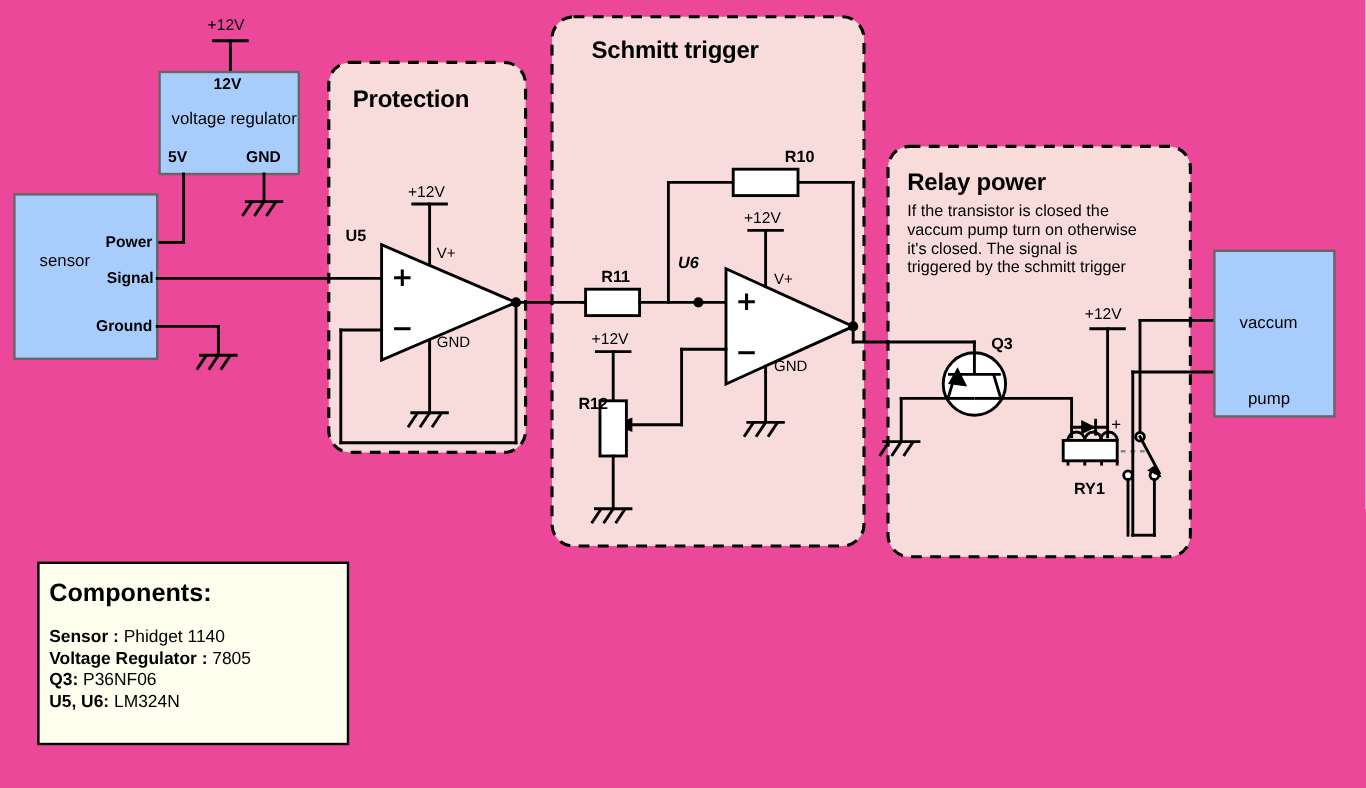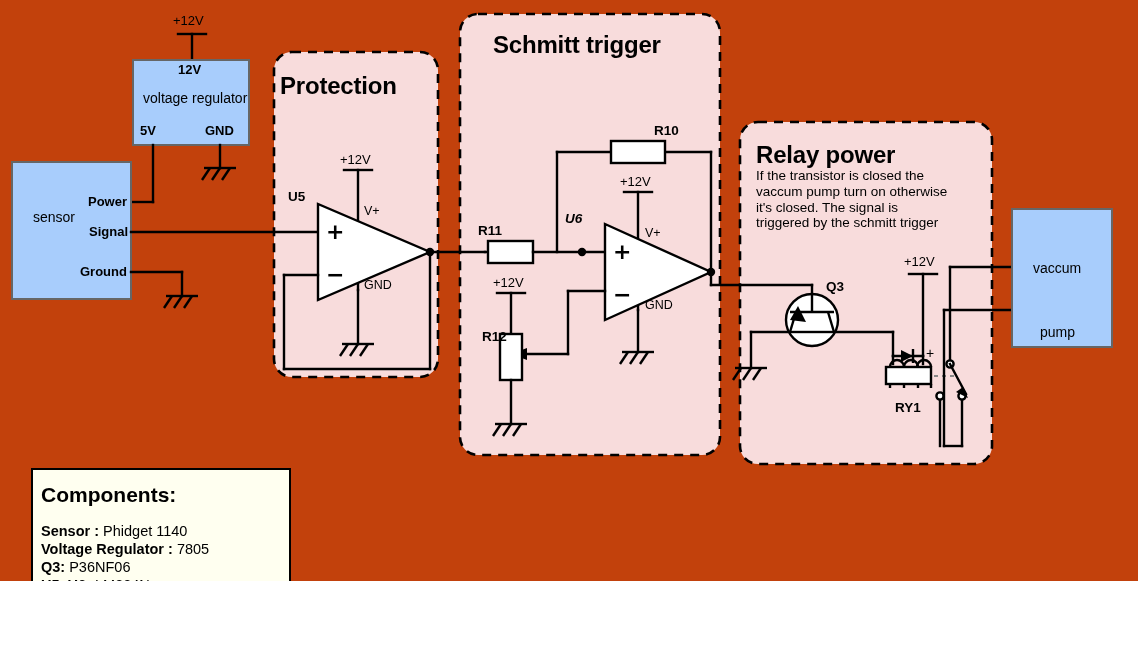--- a/index.html
+++ b/index.html
@@ -6,22 +6,22 @@
     margin: 0;
     padding: 0;
     background: #ffffff;
   }
   body {
     font-family: "Liberation Sans", sans-serif;
   }
   #canvas {
     position: relative;
     width: 1138px;
-    height: 581px;
-    background: #c2410c;
+    height: 657px;
+    background: #ec4899;
     overflow: hidden;
   }
   svg.layer {
     position: absolute;
     left: 0;
     top: 0;
     width: 1138px;
     height: 657px;
   }
   .wire {
@@ -67,21 +67,21 @@
     fill: none;
   }
   
   .txt {
     position: absolute;
     white-space: pre;
     color: #000000;
     line-height: 1.17;
   }
   .group-title {
-    font-size: 24px;
+    font-size: 20px;
     font-weight: bold;
     letter-spacing: -0.2px;
   }
   .group-desc {
     font-size: 13.5px;
     font-weight: normal;
   }
   .ref-label {
     font-size: 13.5px;
     font-weight: bold;
@@ -332,31 +332,31 @@
   <div class="txt pin-label" style="left:178px; top:62px;">12V</div>
   <div class="txt block-label" style="left:143px; top:90px;">voltage regulator</div>
   <div class="txt pin-label" style="left:140px; top:123px;">5V</div>
   <div class="txt pin-label" style="left:205px; top:123px;">GND</div>
 
   <div class="txt block-label" style="left:33px; top:209px;">sensor</div>
   <div class="txt pin-label" style="left:88px; top:194px;">Power</div>
   <div class="txt pin-label" style="left:89px; top:224px;">Signal</div>
   <div class="txt pin-label" style="left:80px; top:264px;">Ground</div>
 
-  <div class="txt group-title" style="left:280px; top:72px;text-align:center;">Protection</div>
+  <div class="txt group-title" style="left:294px; top:72px;text-align:center;">Protection</div>
   <div class="txt net-label" style="left:340px; top:152px;">+12V</div>
   <div class="txt ref-label" style="left:288px; top:189px;">U5</div>
   <div class="txt sign" style="left:326px; top:219px;">+</div>
   <div class="txt sign" style="left:326px; top:262px;">−</div>
   <div class="txt opamp-pin" style="left:364px; top:204px;">V+</div>
   <div class="txt opamp-pin" style="left:364px; top:278px;">GND</div>
 
   <div class="txt group-title" style="left:493px; top:31px;">Schmitt trigger</div>
   <div class="txt ref-label" style="left:622px; top:123px;padding-left:32px;">R10</div>
-  <div class="txt ref-label" style="left:478px; top:223px;">R11</div>
+  <div class="txt ref-label" style="left:501px; top:223px;">R11</div>
   <div class="txt ref-label" style="left:482px; top:329px;">R12</div>
   <div class="txt net-label" style="left:620px; top:174px;">+12V</div>
   <div class="txt net-label" style="left:493px; top:275px;">+12V</div>
   <div class="txt ref-label" style="left:565px; top:211px;font-style:italic;">U6</div>
   <div class="txt sign" style="left:613px; top:239px;">+</div>
   <div class="txt sign" style="left:613px; top:282px;">−</div>
   <div class="txt opamp-pin" style="left:645px; top:226px;">V+</div>
   <div class="txt opamp-pin" style="left:645px; top:298px;">GND</div>
 
   <div class="txt group-title" style="left:756px; top:141px;">Relay power</div>

